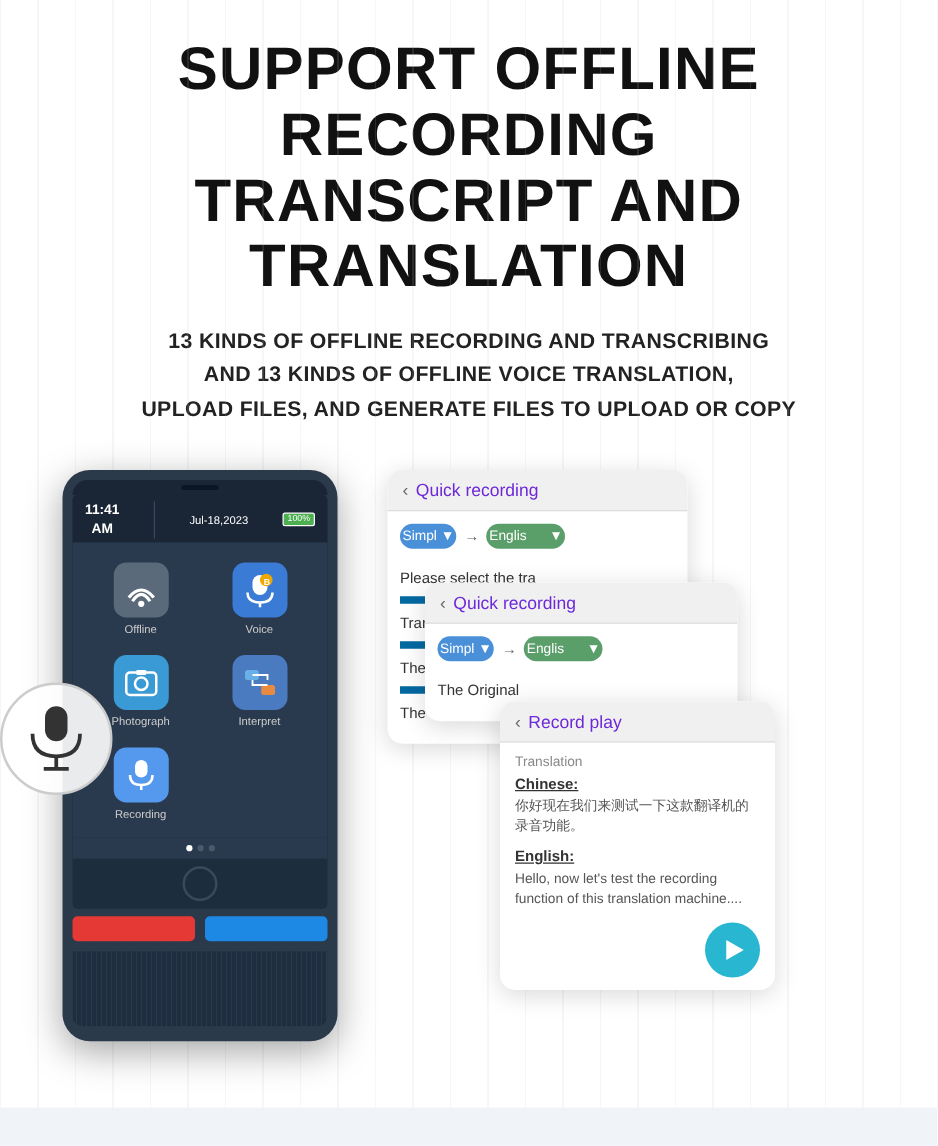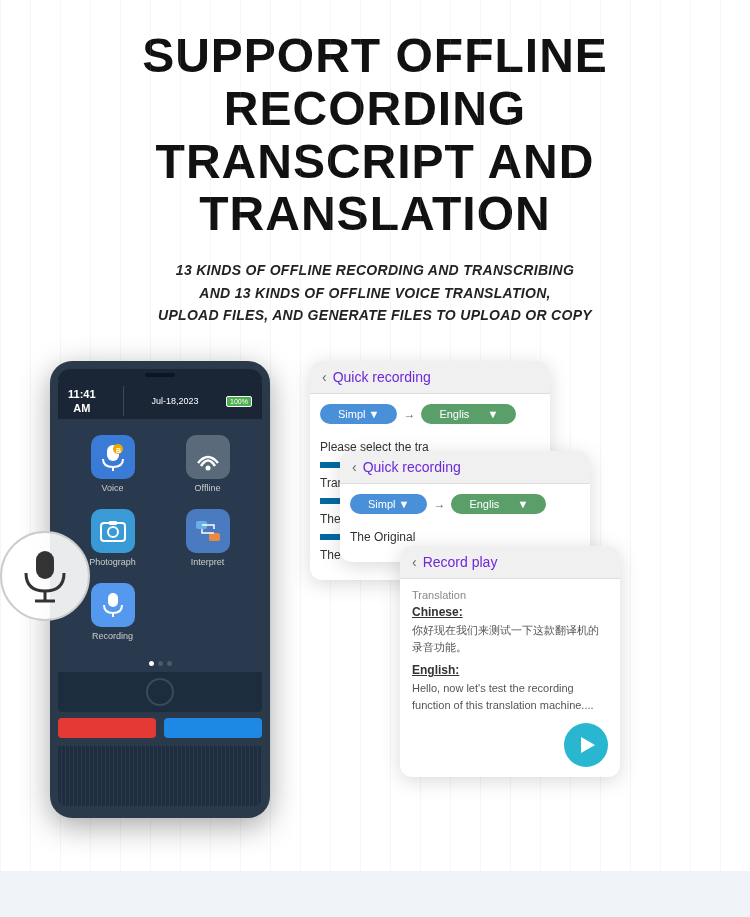--- a/index.html
+++ b/index.html
@@ -25,28 +25,27 @@
     }
     .main-title {
       font-size: 48px;
       font-weight: 900;
       color: #111;
       line-height: 1.1;
       letter-spacing: 1px;
       text-transform: uppercase;
     }
     .subtitle {
-      font-size: 14px;
+      font-size: 17px;
       color: #222;
       font-weight: 600;
       margin-top: 18px;
       line-height: 1.6;
       text-transform: uppercase;
       letter-spacing: 0.3px;
-      font-style: italic;
     }
 
     
     .content-area {
       display: flex;
       align-items: flex-start;
       padding: 20px 30px 30px;
       gap: 20px;
       position: relative;
     }
@@ -302,21 +301,21 @@
       display: flex;
       align-items: center;
       gap: 6px;
       margin-bottom: 8px;
     }
 
     .lang-btn {
       background: #4a90d9;
       color: #fff;
       border-radius: 16px;
-      padding: 4px 18px;
+      padding: 4px 2px;
       font-size: 11px;
       display: flex;
       align-items: center;
       gap: 3px;
     }
 
     .lang-btn.green { background: #5a9e6a; gap: 18px; }
 
     .lang-arrow {
       color: #666;
@@ -438,42 +437,42 @@
               <div style="white-space:pre-line;font-size:11px;font-weight:bold;color:#fff;">11:41
 AM</div>
             </div>
             <div class="screen-divider"></div>
             <div class="screen-date">Jul-18,2023</div>
             <div class="battery-indicator">100%</div>
           </div>
 
           <div class="app-grid">
             <div class="app-item">
+              <div class="app-icon offline-icon">
+                <svg width="28" height="28" viewBox="0 0 28 28">
+                    <path d="M4 20 Q14 8 24 20" stroke="#fff" stroke-width="2.5" fill="none"></path>
+                    <path d="M7 23 Q14 12 21 23" stroke="#fff" stroke-width="2.5" fill="none"></path>
+                    <circle cx="14" cy="25" r="2.5" fill="#fff"></circle>
+                  </svg>
+              </div>
+              <span class="app-label">Offline</span>
+            </div>
+            <div class="app-item">
               <div class="app-icon voice-icon">
                 <svg width="28" height="28" viewBox="0 0 28 28">
                     <rect x="8" y="2" width="12" height="16" rx="6" fill="#fff"></rect>
                     <path d="M4 16 Q4 24 14 24 Q24 24 24 16" stroke="#fff" stroke-width="2" fill="none"></path>
                     <line x1="14" y1="24" x2="14" y2="28" stroke="#fff" stroke-width="2"></line>
                     <circle cx="19" cy="6" r="5" fill="#f0a800"></circle>
                     <text x="17" y="10" fill="#fff" font-size="7" font-weight="bold">B</text>
                   </svg>
               </div>
               <span class="app-label">Voice</span>
             </div>
             <div class="app-item">
-              <div class="app-icon offline-icon">
-                <svg width="28" height="28" viewBox="0 0 28 28">
-                    <path d="M4 20 Q14 8 24 20" stroke="#fff" stroke-width="2.5" fill="none"></path>
-                    <path d="M7 23 Q14 12 21 23" stroke="#fff" stroke-width="2.5" fill="none"></path>
-                    <circle cx="14" cy="25" r="2.5" fill="#fff"></circle>
-                  </svg>
-              </div>
-              <span class="app-label">Offline</span>
-            </div>
-            <div class="app-item">
               <div class="app-icon photo-icon">
                 <svg width="28" height="28" viewBox="0 0 28 28">
                     <rect x="2" y="6" width="24" height="18" rx="3" fill="none" stroke="#fff" stroke-width="2"></rect>
                     <circle cx="14" cy="15" r="5" stroke="#fff" stroke-width="2" fill="none"></circle>
                     <rect x="10" y="4" width="8" height="4" rx="1" fill="#fff"></rect>
                   </svg>
               </div>
               <span class="app-label">Photograph</span>
             </div>
             <div class="app-item">

